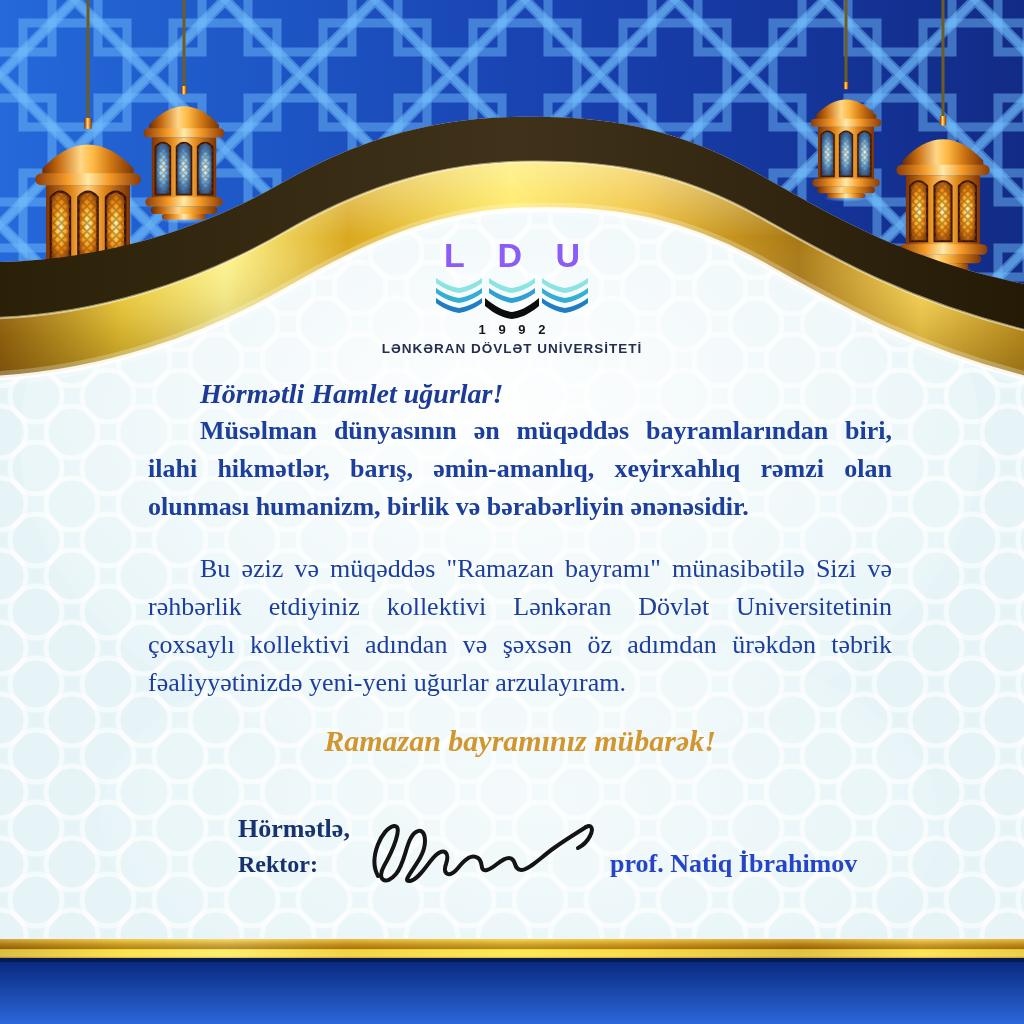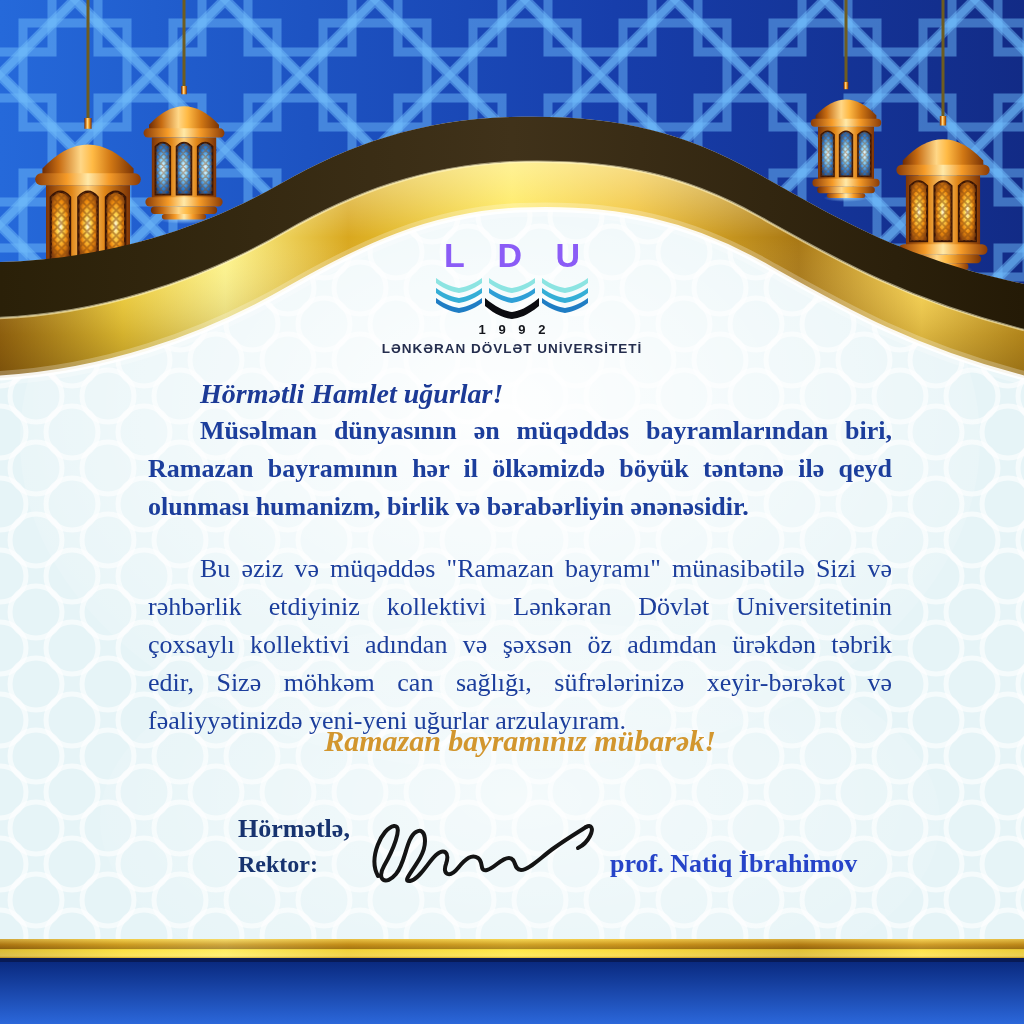--- a/index.html
+++ b/index.html
@@ -254,29 +254,28 @@
       </g>
     </svg>
     <div class="year">1 9 9 2</div>
     <div class="uname">LƏNKƏRAN DÖVLƏT UNİVERSİTETİ</div>
   </div>
 
   <div class="salutation">Hörmətli Hamlet uğurlar!</div>
 
   <div class="para p1">
     <div class="jline indent">Müsəlman dünyasının ən müqəddəs bayramlarından biri,</div>
-    <div class="jline">Ramazan bayramının hər il ölkəmizdə böyük təntənə ilə qeyd</div>
+    <div class="jline">ilahi hikmətlər, barış, əmin-amanlıq, xeyirxahlıq rəmzi olan</div>
     <div class="jlast">olunması humanizm, birlik və bərabərliyin ənənəsidir.</div>
   </div>
 
   <div class="para p2">
     <div class="jline indent">Bu əziz və müqəddəs "Ramazan bayramı" münasibətilə Sizi və</div>
     <div class="jline">rəhbərlik etdiyiniz kollektivi Lənkəran Dövlət Universitetinin</div>
     <div class="jline">çoxsaylı kollektivi adından və şəxsən öz adımdan ürəkdən təbrik</div>
-    <div class="jline">edir, Sizə möhkəm can sağlığı, süfrələrinizə xeyir-bərəkət və</div>
     <div class="jlast">fəaliyyətinizdə yeni-yeni uğurlar arzulayıram.</div>
   </div>
 
   <div class="greeting">Ramazan bayramınız mübarək!</div>
 
   <div class="closing">Hörmətlə,</div>
   <div class="rektor">Rektor:</div>
   <svg class="signature" width="250" height="84" viewBox="0 0 250 84">
     <g fill="none" stroke="#141414" stroke-width="4" stroke-linecap="round">
       <path d="M18,64 C8,46 22,16 34,14 C44,13 32,40 24,54 C16,68 26,74 36,62 C46,50 46,26 56,20 C66,14 68,32 60,46 C52,60 42,70 50,69 C60,67 68,50 76,43 C84,36 90,40 86,52 C82,63 90,66 98,56 C106,46 112,42 118,46 C124,50 119,60 127,58 C135,56 141,46 149,46 C157,46 153,58 161,58 C169,58 180,46 194,36 C208,26 220,19 226,15"></path>

